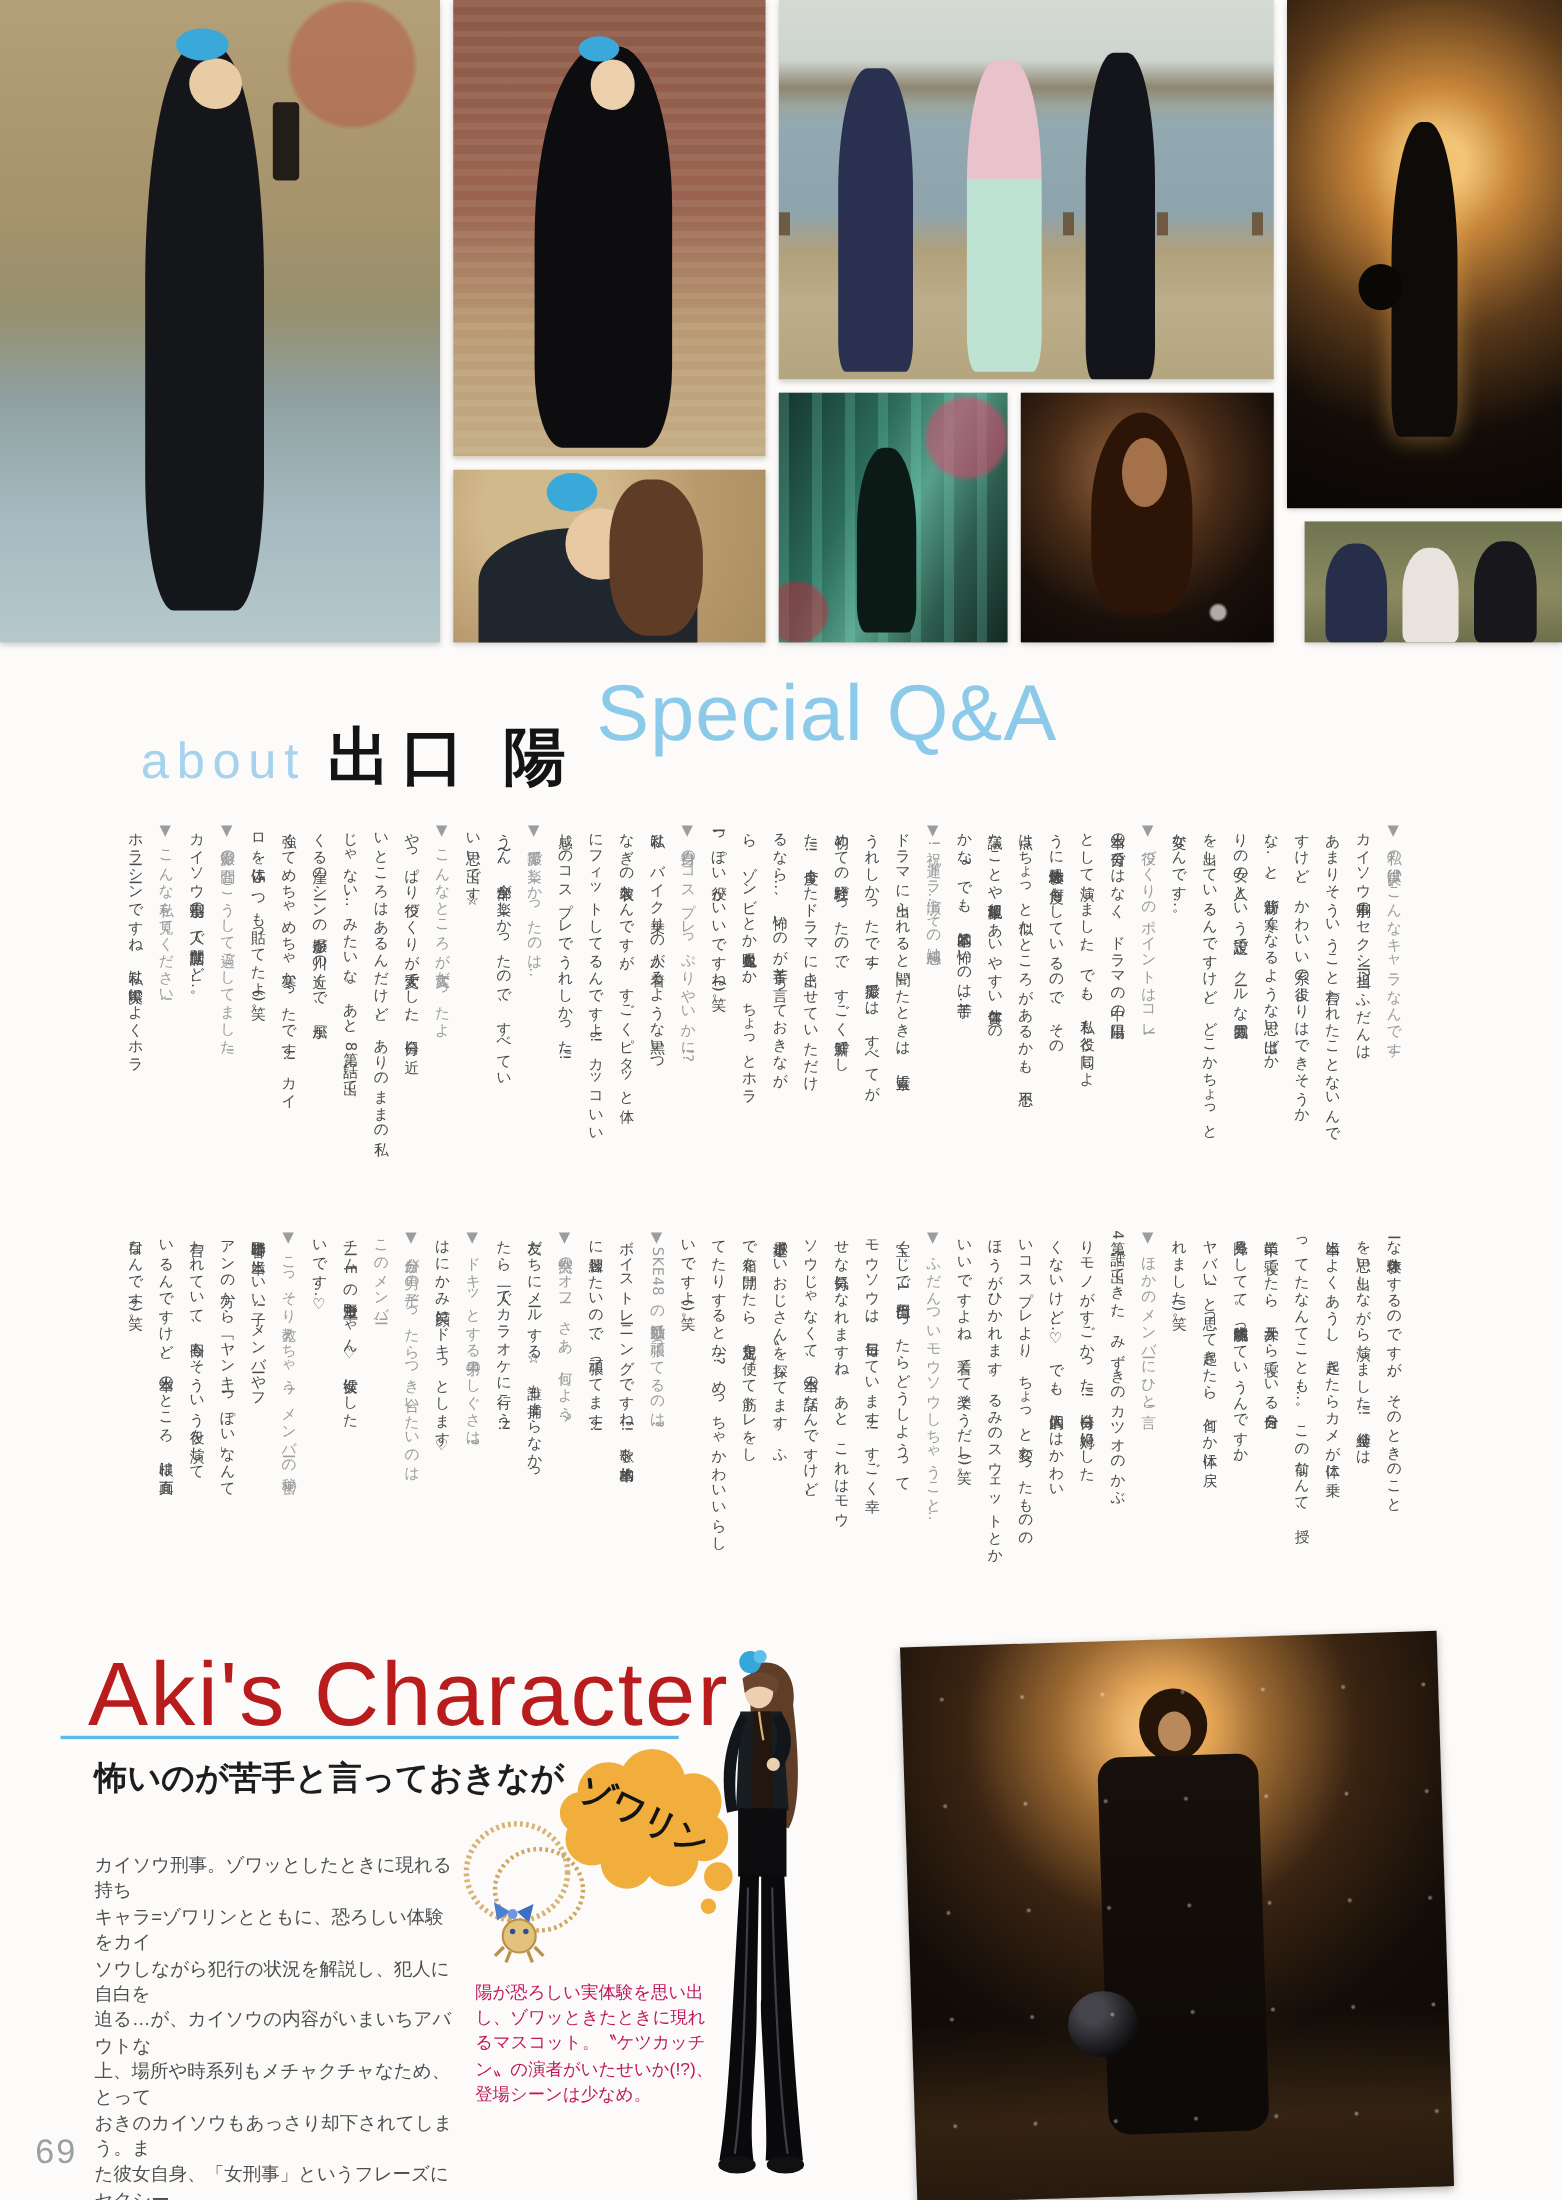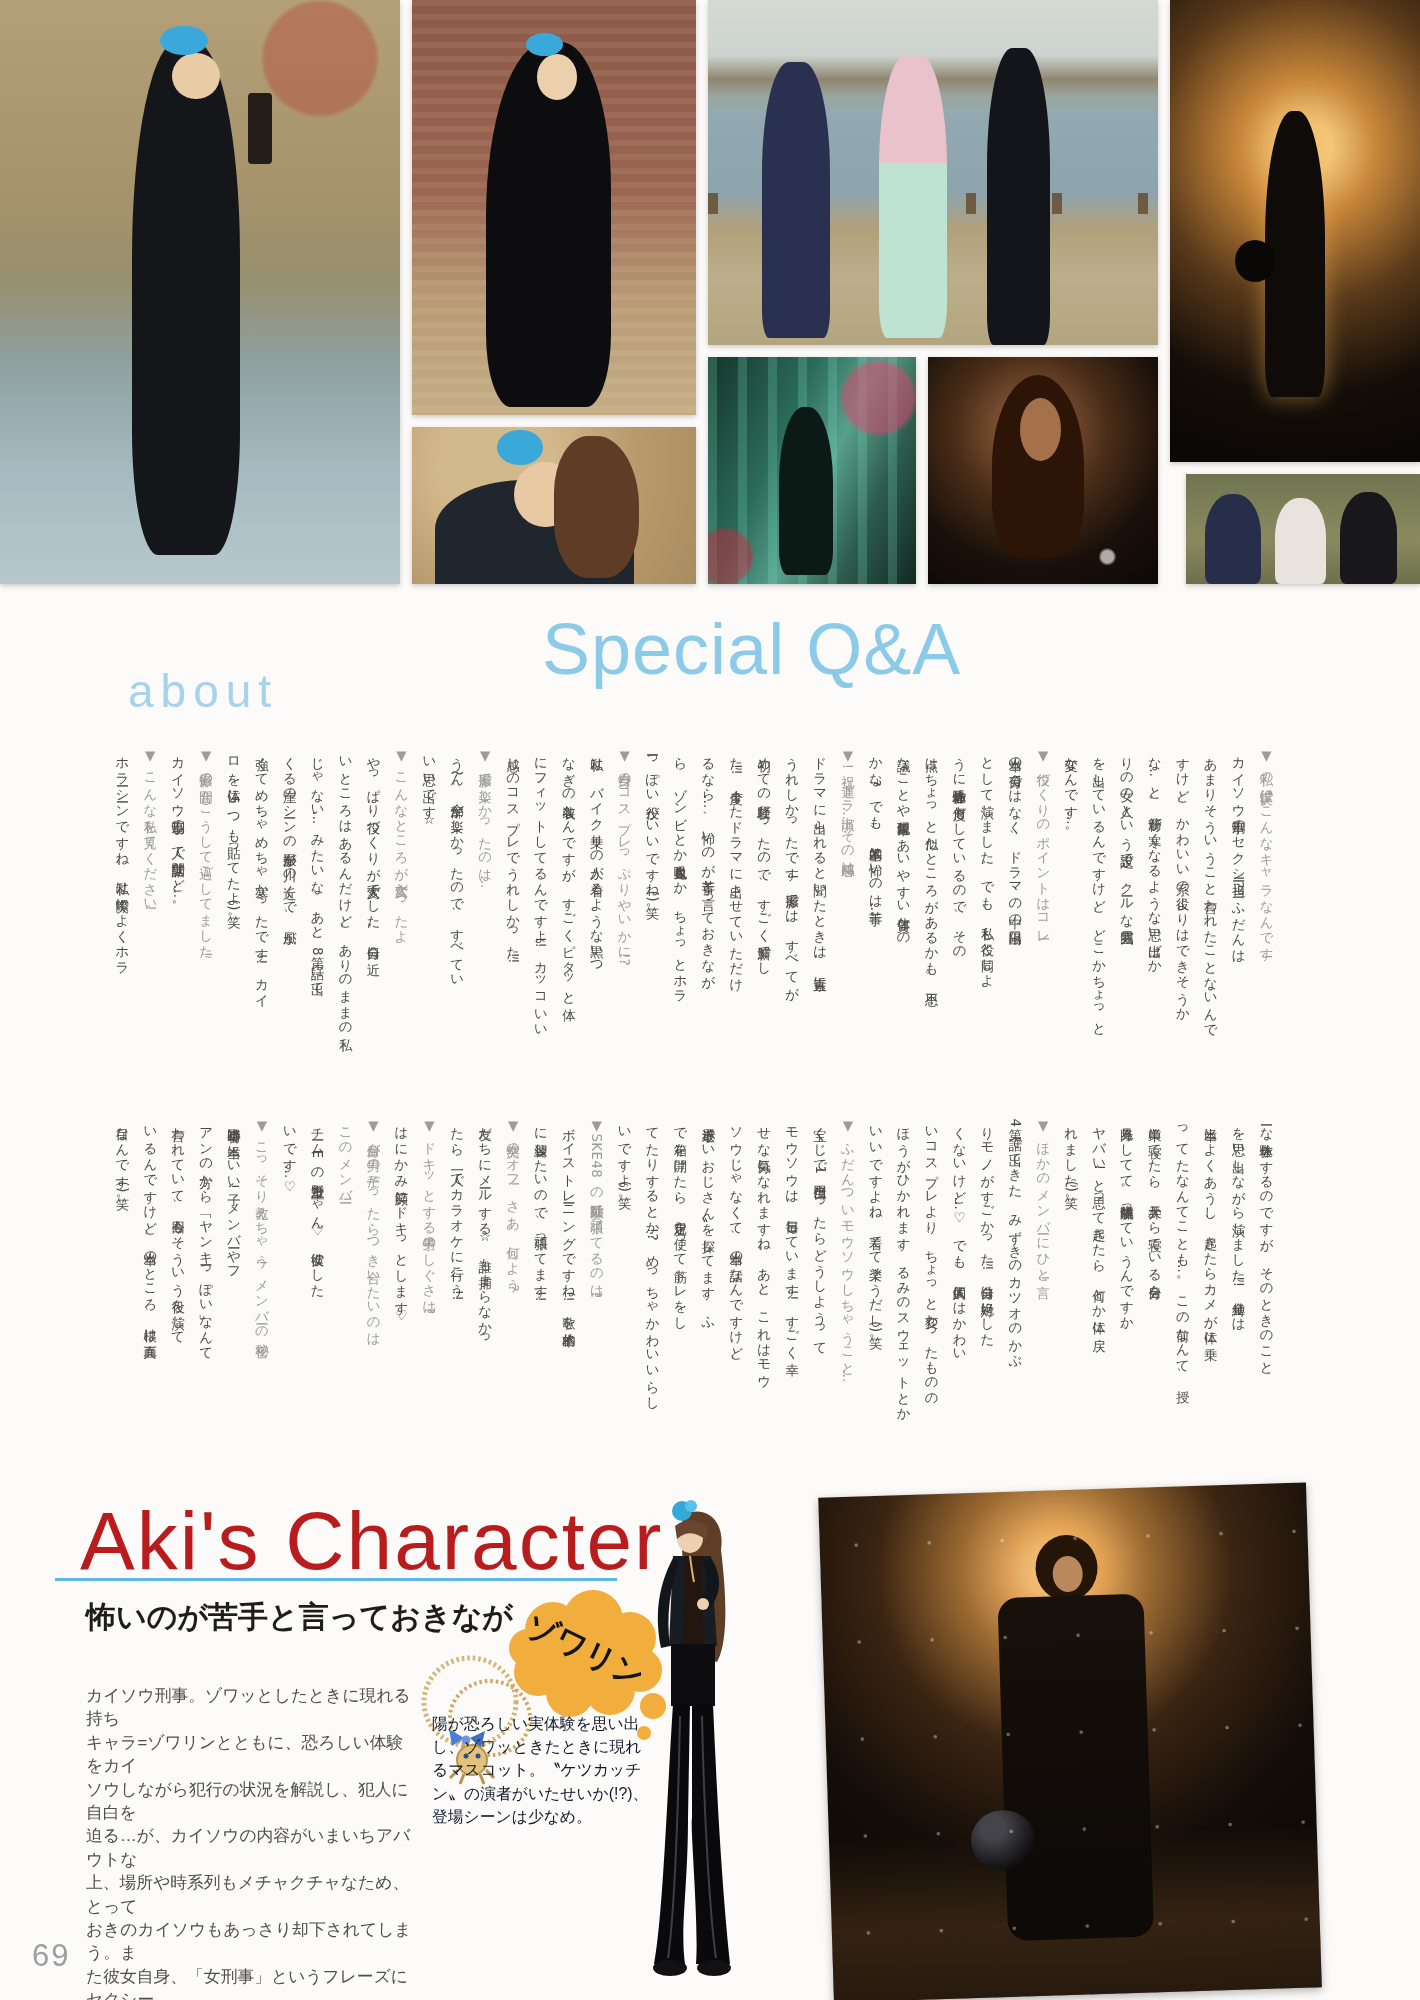--- a/index.html
+++ b/index.html
@@ -50,22 +50,22 @@
 
   
   #aki-heading{position:absolute;left:80px;top:1494px;font-size:82px;font-weight:200;
                letter-spacing:2px;color:#b91c1c;white-space:nowrap;}
   #aki-rule{position:absolute;left:55px;top:1578px;width:562px;height:3px;background:#5fb9e6;}
   #aki-title{position:absolute;left:86px;top:1598px;font-size:30px;font-weight:700;
              line-height:38px;color:#1d1d1d;}
   #aki-title span{display:block;}
   #aki-body{position:absolute;left:86px;top:1684px;width:330px;font-size:16.8px;
             line-height:23.4px;color:#4e4e4e;white-space:pre-line;}
-  #aki-caption{position:absolute;left:432px;top:1712px;width:240px;font-size:15.8px;
-               line-height:23.2px;color:#0f172a;white-space:pre-line;}
+  #aki-caption{position:absolute;left:432px;top:1800px;width:240px;font-size:15.8px;
+               line-height:23.2px;color:#be185d;white-space:pre-line;}
   #necklace{position:absolute;left:408px;top:1652px;width:155px;height:150px;}
   #bubble{position:absolute;left:498px;top:1588px;width:190px;height:165px;}
   #bubble-label{position:absolute;left:24px;top:42px;transform:rotate(26deg);
                 font-size:31px;font-weight:800;color:#141414;white-space:nowrap;}
   #standing-photo{position:absolute;left:628px;top:1496px;width:134px;height:496px;}
   #dark-photo{position:absolute;left:826px;top:1490px;width:488px;height:505px;
       transform:rotate(-1.8deg);box-shadow:0 3px 8px rgba(70,70,70,.4);
       background:linear-gradient(180deg,transparent 68%,rgba(120,80,40,.35) 86%,rgba(60,40,20,.55) 100%),
       radial-gradient(circle at 48% 16%,#f3c98e 0 4%,#e0a45c 9%,#9c6a32 19%,#3a2412 36%,#130d08 60%,#0b0705 100%);
       overflow:hidden;}
@@ -124,20 +124,21 @@
       <i class="sil" style="left:40%;top:18%;width:18%;height:28%;background:#a5714b;border-radius:50%;"></i>
     </div>
     <div class="photo" id="pH">
       <i class="sil" style="left:8%;top:18%;width:24%;height:82%;background:#272e4a;border-radius:45% 45% 10% 10%;"></i>
       <i class="sil" style="left:38%;top:22%;width:22%;height:78%;background:#e9e3e0;border-radius:45% 45% 10% 10%;"></i>
       <i class="sil" style="left:66%;top:16%;width:24%;height:84%;background:#17171c;border-radius:45% 45% 10% 10%;"></i>
     </div>
   </div>
 
   <div class="hd" id="hd-about">about</div>
+  <div class="hd" id="hd-name">出口 陽</div>
   <div class="hd" id="hd-qa">Special Q&amp;A</div>
 
   <div class="qa" id="qa-band-1">
       <p class="q">▼私の役〝実は〟こんなキャラなんです!</p>
       <p class="a">カイソウ刑事のセクシー担当!? ふだんは</p>
       <p class="a">あまりそういうこと言われたことないんで</p>
       <p class="a">すけど、かわいい系の役よりはできそうか</p>
       <p class="a">な…と。背筋が寒くなるような思い出ばか</p>
       <p class="a">りの女の人という設定で、クールな雰囲気</p>
       <p class="a">を出しているんですけど、どこかちょっと</p>

